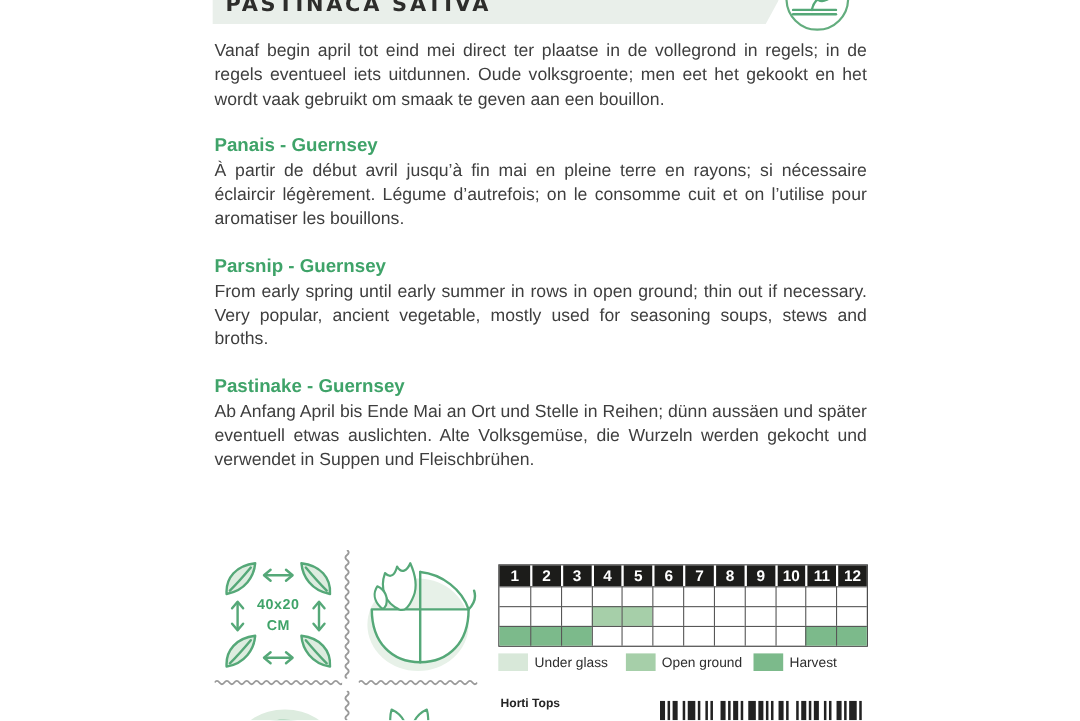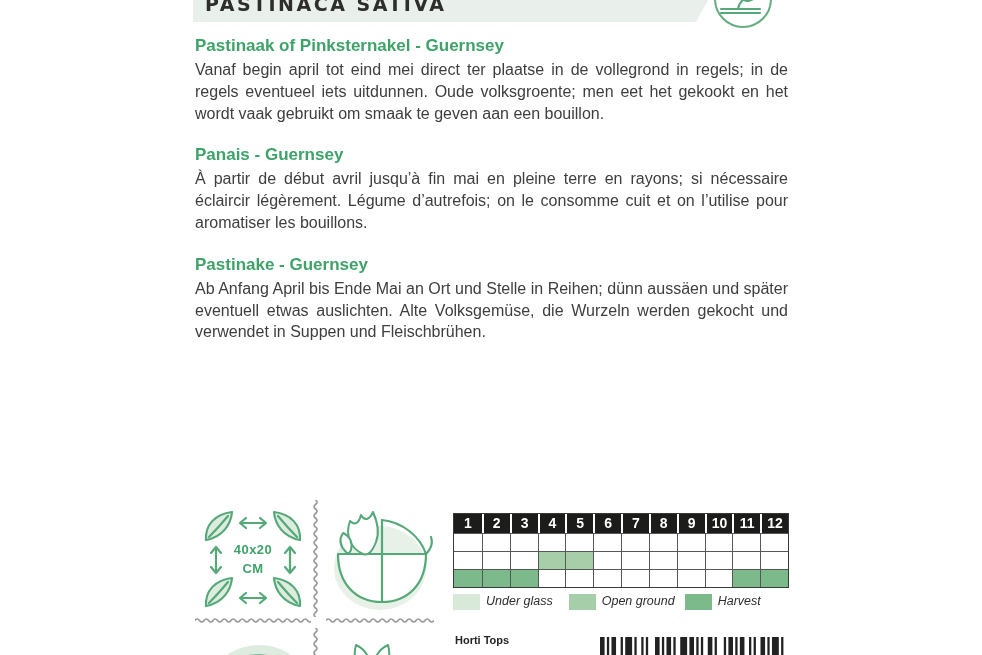--- a/index.html
+++ b/index.html
@@ -37,21 +37,21 @@
 
   
   .cal{position:absolute;left:453px;top:513px;width:336px;}
   .cal-grid{display:grid;grid-template-columns:repeat(12,1fr);border:1.5px solid #3a3a3a;background:#fff;}
   .ch{background:#1c1c1a;color:#fff;font-weight:bold;font-size:14px;text-align:center;
       height:19px;line-height:19px;border-left:2px solid #fff;}
   .ch.first{border-left:none;}
   .cc{height:17px;border-left:1px solid #575757;border-top:1px solid #575757;}
   .cc.first{border-left:none;}
   .legend{display:flex;align-items:center;margin-top:6px;font-size:12.5px;color:#2e2e2e;}
-  .legend .li{display:flex;font-style:italic;}
+  .legend .li{display:flex;align-items:center;}
   .legend .sw{width:27px;height:16px;margin-right:6px;display:inline-block;}
   .legend .li.g1{margin-right:16px;} .legend .li.g2{margin-right:10px;}
 
   
   .brand{position:absolute;left:455px;top:634px;font-size:11px;font-weight:bold;color:#242424;}
   .barcode{position:absolute;left:600px;top:637px;width:188px;height:18px;}
 
   .ic-stroke{fill:none;stroke:#55a878;stroke-width:2.2;stroke-linecap:round;stroke-linejoin:round;}
   .ic-fill{fill:#ddecdf;stroke:#55a878;stroke-width:2.2;stroke-linejoin:round;}
   .ic-white{fill:#fff;stroke:#55a878;stroke-width:2;stroke-linejoin:round;}
@@ -69,26 +69,29 @@
     <svg width="49" height="49" viewBox="0 0 49 49">
       <path class="ic-stroke" d="M5,37 L44,37" stroke-width="1.8"></path>
       <path class="ic-stroke" d="M5,41 L44,41" stroke-width="1.8"></path>
       <path class="ic-stroke" d="M22,37 C23,32 25,29 28,27" stroke-width="1.8"></path>
       <path class="ic-white" d="M28,28 C29,22 36,19 41,21 C40,27 32,31 28,28 Z" stroke-width="1.8"></path>
     </svg>
   </div>
 
   <div class="content">
     <section>
-      <h2>Pastinaak of Pinksternakel - Guernsey</h2>
       <p>Vanaf begin april tot eind mei direct ter plaatse in de vollegrond in regels; in de regels eventueel iets uitdunnen. Oude volksgroente; men eet het gekookt en het wordt vaak gebruikt om smaak te geven aan een bouillon.</p>
     </section>
     <section>
       <h2>Panais - Guernsey</h2>
       <p>À partir de début avril jusqu’à fin mai en pleine terre en rayons; si nécessaire éclaircir légèrement. Légume d’autrefois; on le consomme cuit et on l’utilise pour aromatiser les bouillons.</p>
+    </section>
+    <section>
+      <h2>Parsnip - Guernsey</h2>
+      <p>From early spring until early summer in rows in open ground; thin out if necessary. Very popular, ancient vegetable, mostly used for seasoning soups, stews and broths.</p>
     </section>
     <section>
       <h2>Pastinake - Guernsey</h2>
       <p>Ab Anfang April bis Ende Mai an Ort und Stelle in Reihen; dünn aussäen und später eventuell etwas auslichten. Alte Volksgemüse, die Wurzeln werden gekocht und verwendet in Suppen und Fleischbrühen.</p>
     </section>
   </div>
 
   <div class="icon-spacing">
     <svg width="114" height="112" viewBox="0 0 114 112">
       <g>

